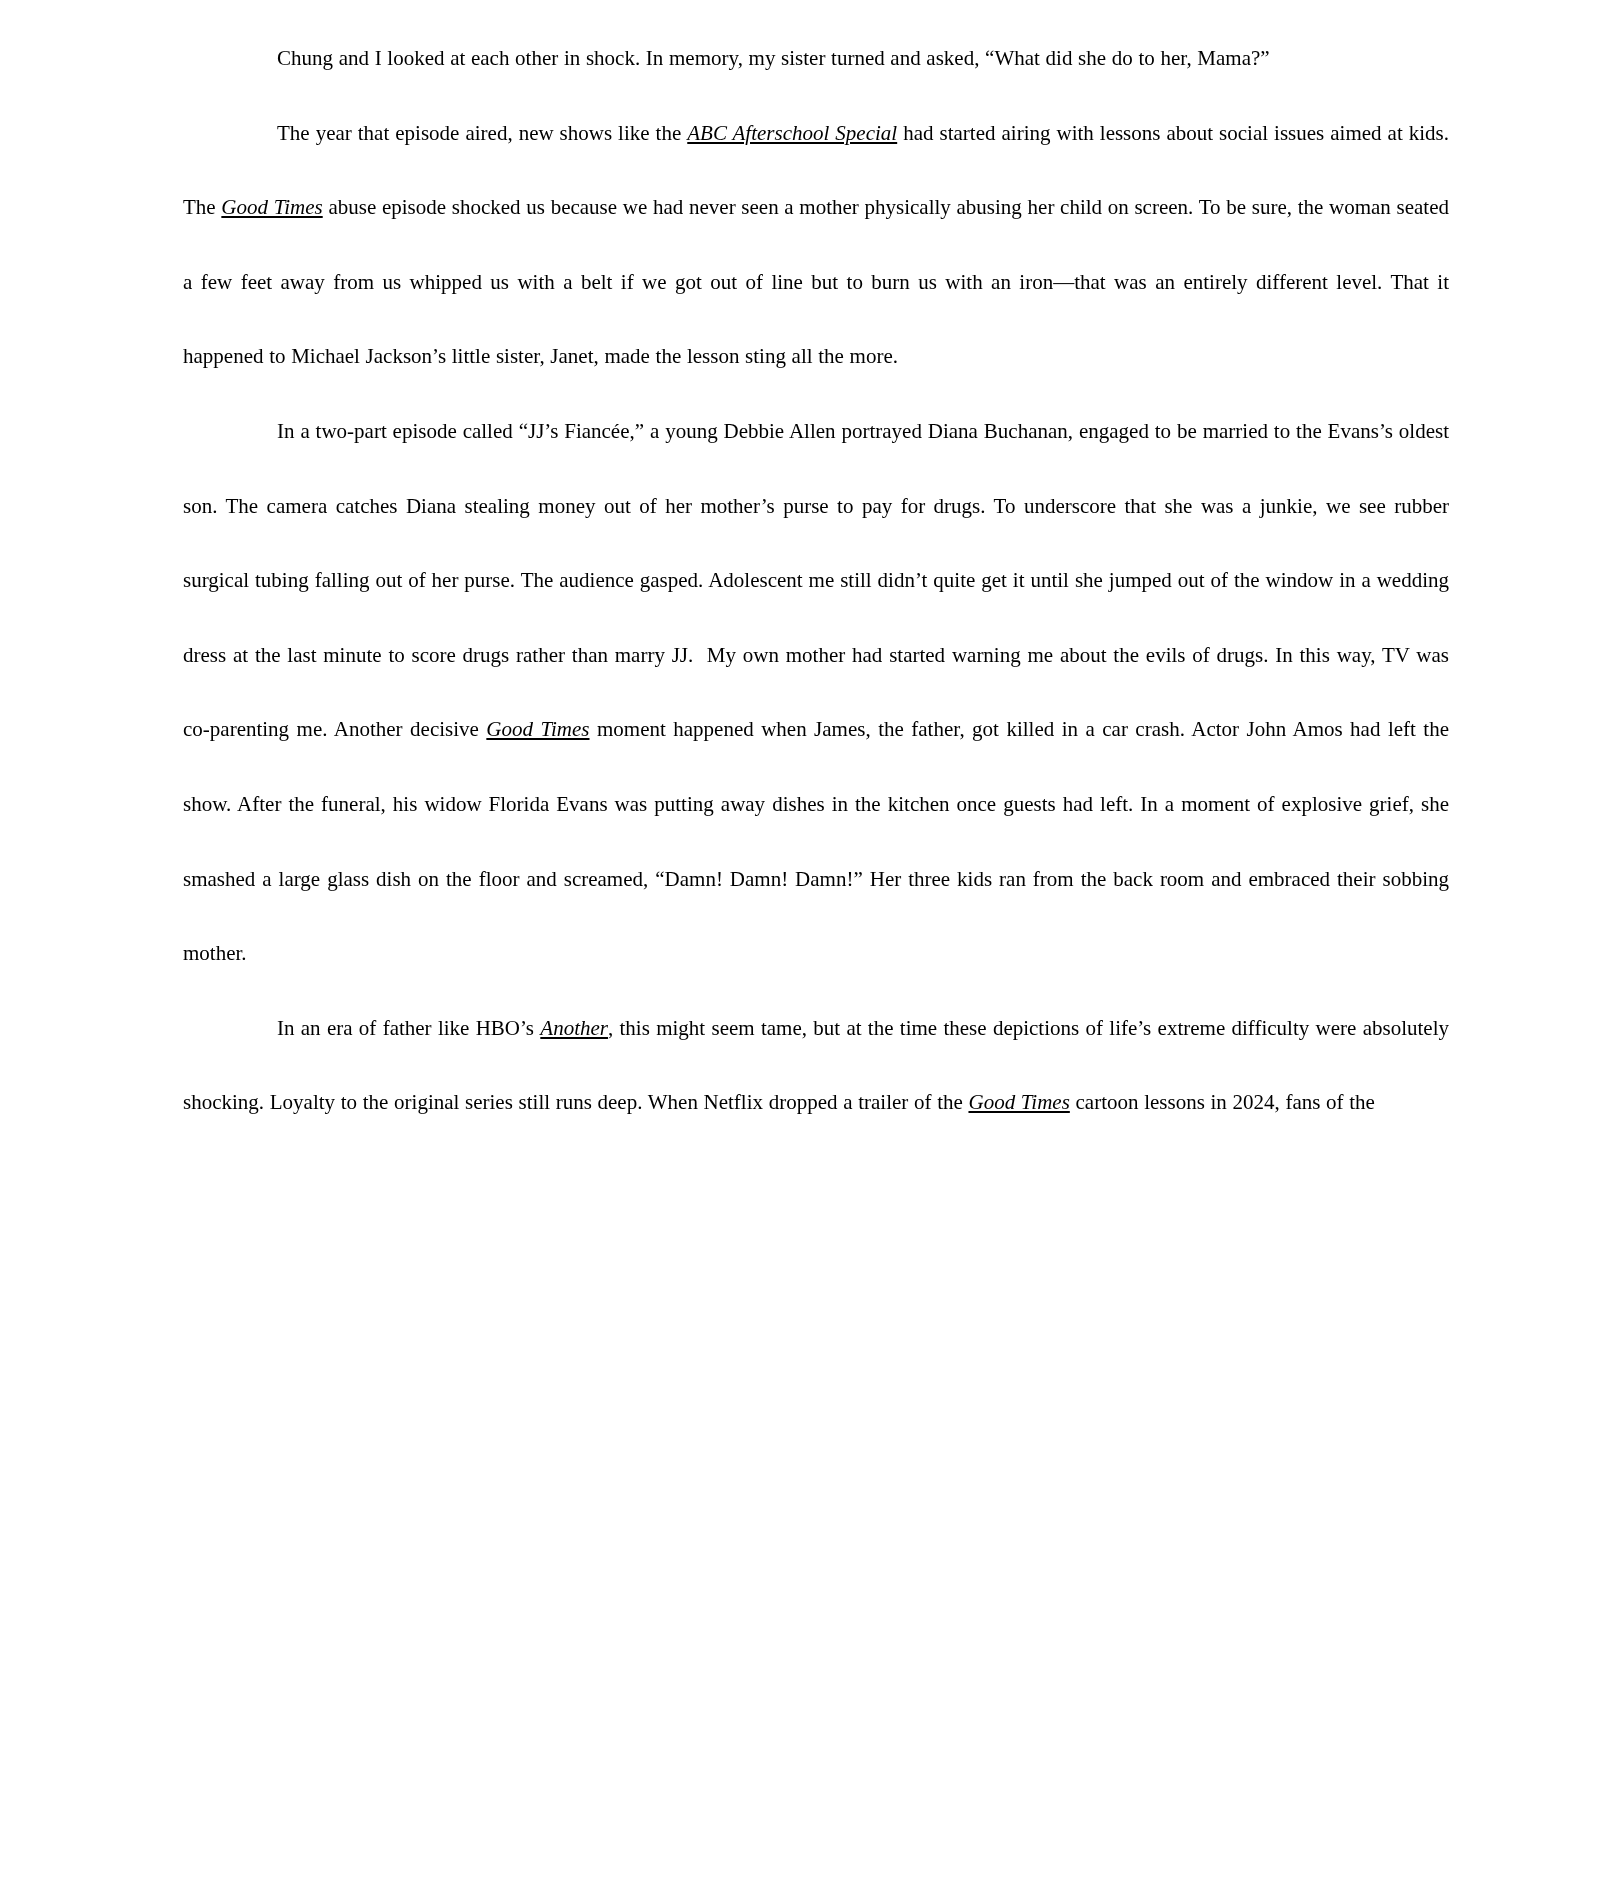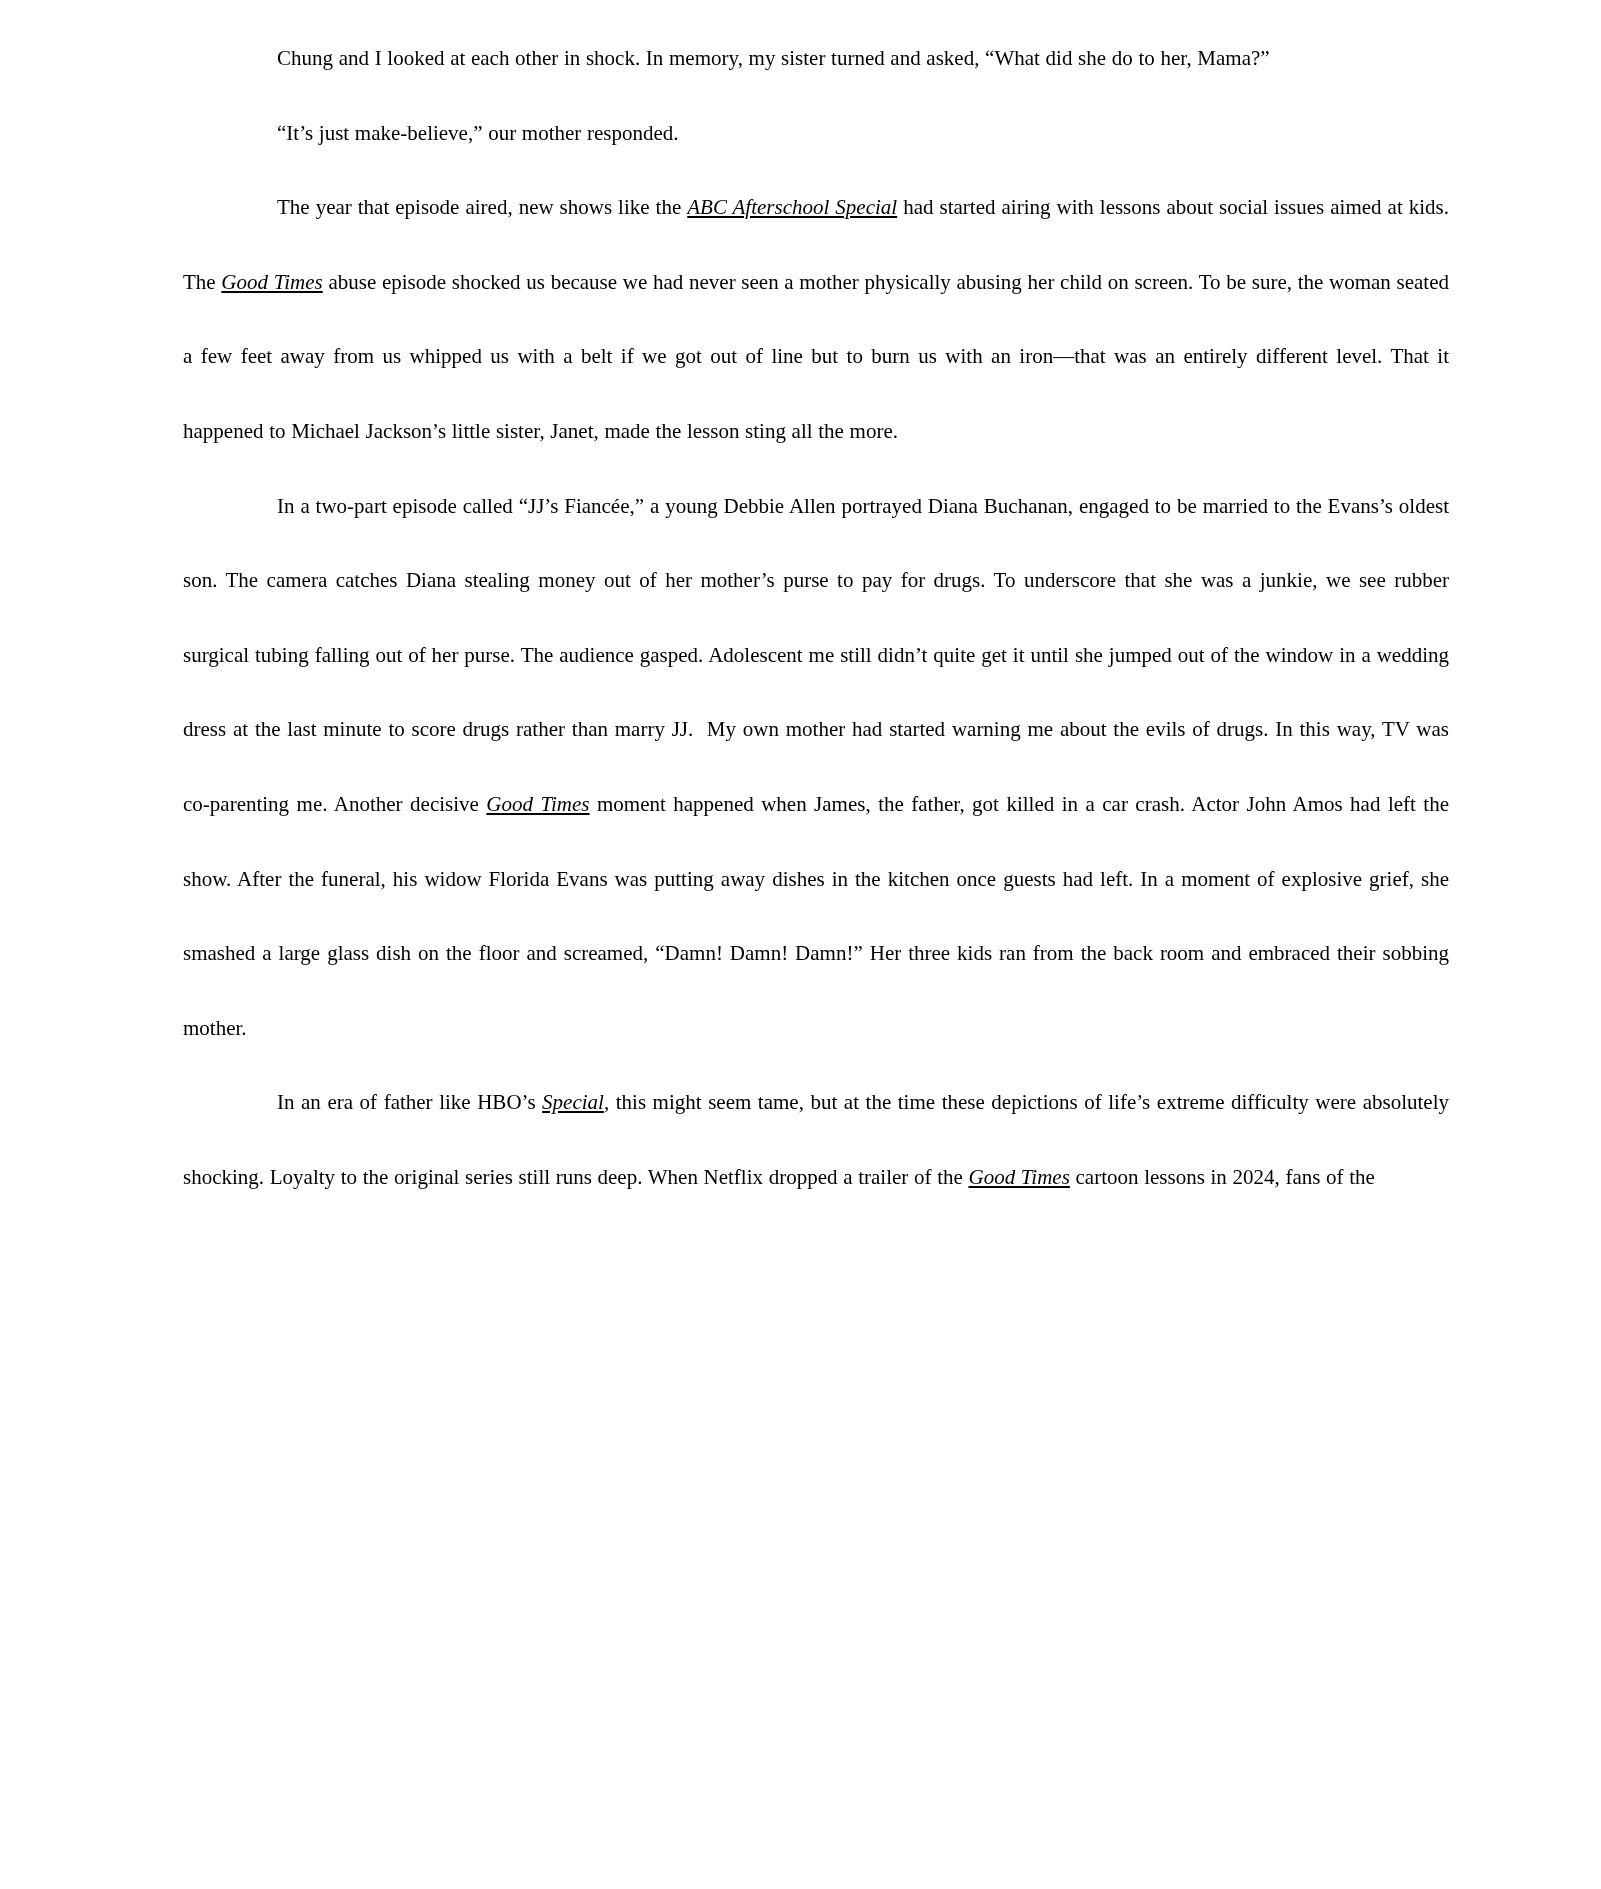--- a/index.html
+++ b/index.html
@@ -41,18 +41,17 @@
     font-style: italic;
     text-decoration: underline;
   }
 </style>
 </head>
 <body>
 
 <div class="page" style="background: rgb(255, 255, 255);">
   <div class="doc-body" style="color: rgb(0, 0, 0);">
       <p class="para"><span>Chung and I looked at each other in shock. In memory, my sister turned and asked, “What did she do to her, Mama?”</span></p>
-      <p class="para"><span>“It’s just make-believe,” our mother responded.</span></p>
       <p class="para"><span>The year that episode aired, new shows like the </span><i>ABC Afterschool Special</i><span> had started airing with lessons about social issues aimed at kids. The </span><i>Good Times</i><span> abuse episode shocked us because we had never seen a mother physically abusing her child on screen. To be sure, the woman seated a few feet away from us whipped us with a belt if we got out of line but to burn us with an iron—that was an entirely different level. That it happened to Michael Jackson’s little sister, Janet, made the lesson sting all the more.</span></p>
       <p class="para"><span>In a two-part episode called “JJ’s Fiancée,” a young Debbie Allen portrayed Diana Buchanan, engaged to be married to the Evans’s oldest son. The camera catches Diana stealing money out of her mother’s purse to pay for drugs. To underscore that she was a junkie, we see rubber surgical tubing falling out of her purse. The audience gasped. Adolescent me still didn’t quite get it until she jumped out of the window in a wedding dress at the last minute to score drugs rather than marry JJ.&nbsp; My own mother had started warning me about the evils of drugs. In this way, TV was co-parenting me. Another decisive </span><i>Good Times</i><span> moment happened when James, the father, got killed in a car crash. Actor John Amos had left the show. After the funeral, his widow Florida Evans was putting away dishes in the kitchen once guests had left. In a moment of explosive grief, she smashed a large glass dish on the floor and screamed, “Damn! Damn! Damn!” Her three kids ran from the back room and embraced their sobbing mother.</span></p>
-      <p class="para"><span>In an era of father like HBO’s </span><i>Special</i><span>, this might seem tame, but at the time these depictions of life’s extreme difficulty were absolutely shocking. Loyalty to the original series still runs deep. When Netflix dropped a trailer of the </span><i>Good Times</i><span> cartoon lessons in 2024, fans of the</span></p>
+      <p class="para"><span>In an era of father like HBO’s </span><i>Another</i><span>, this might seem tame, but at the time these depictions of life’s extreme difficulty were absolutely shocking. Loyalty to the original series still runs deep. When Netflix dropped a trailer of the </span><i>Good Times</i><span> cartoon lessons in 2024, fans of the</span></p>
     </div>
 </div>
 
 </body></html>

